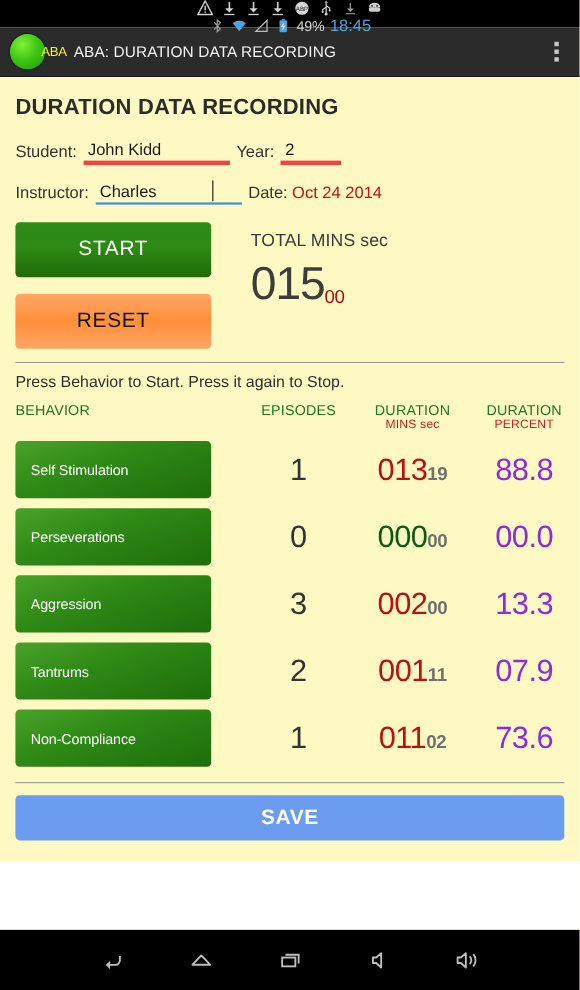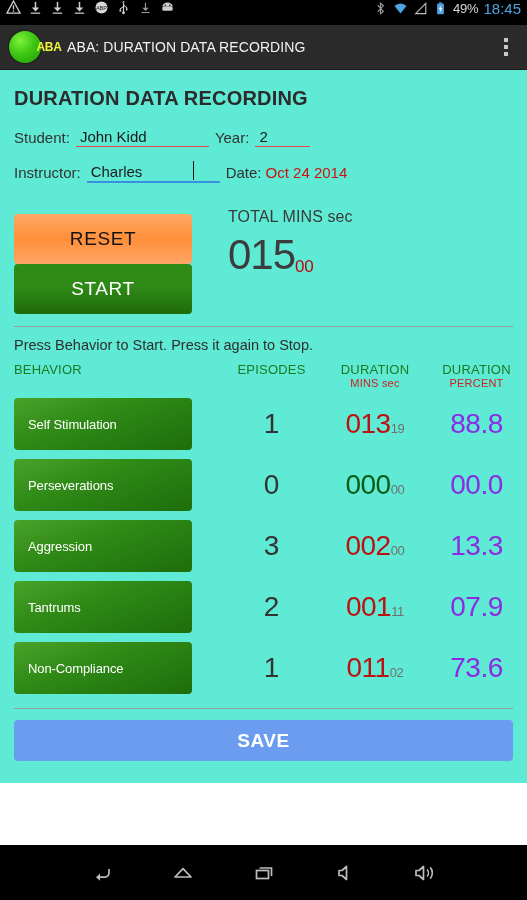--- a/index.html
+++ b/index.html
@@ -7,62 +7,63 @@
   body {
     font-family:"Liberation Sans", sans-serif;
     background:#ffffff;
     overflow:hidden;
     position:relative;
   }
 
   
   .statusbar{
     height:25px; background:#000000;
-    display:flex; align-items:flex-start; justify-content:space-between;
+    display:flex; align-items:center; justify-content:space-between;
     padding:0 6px 0 6px;
+    flex-direction:column;
   }
   .sb-left{ display:flex; align-items:center; gap:7px; }
   .sb-right{ display:flex; align-items:center; gap:5px; }
   .sb-ico{ width:15px; height:15px; display:block; }
   .sb-pct{ color:#d8d8d8; font-size:13px; letter-spacing:-0.2px; }
   .sb-time{ color:#4ea3e0; font-size:15px; letter-spacing:0px; }
 
   
   .actionbar{
     height:45px; background:#2b2b2b;
     display:flex; align-items:center;
     padding:0 6px 0 9px;
     border-bottom:1px solid #1b1b1b;
   }
   .logo{
     width:32px; height:32px; border-radius:50%;
     background:radial-gradient(circle at 35% 30%, #7ef23a 0%, #3fc714 45%, #1f9b06 100%);
     display:flex; align-items:center; justify-content:center;
     flex:0 0 auto; box-shadow:0 0 2px #000;
   }
-  .logo span{ color:#f2f23a; font-size:12px; font-weight:bold; letter-spacing:-0.3px;margin-left:48px; }
+  .logo span{ color:#f2f23a; font-size:12px; font-weight:normal; letter-spacing:-0.3px;margin-left:48px; }
   .ab-title{ color:#f2f2f2; font-size:14px; margin-left:26px; flex:1 1 auto; letter-spacing:0.1px; }
   .overflow{ width:30px; height:36px; display:flex; flex-direction:column;
              align-items:center; justify-content:center; gap:3px; }
   .overflow i{ width:4px; height:4px; background:#c8c8c8; display:block; }
 
   
-  .content{ background:#5eead4; padding:0 0 0 0; height:775px; position:relative; }
+  .content{ background:#fef9c3; padding:0 0 0 0; height:775px; position:relative; }
   .pagetitle{
     font-size:20px; font-weight:bold; color:#2b2b2b;
     padding:17px 0 0 14px; letter-spacing:0.2px;
   }
 
   .formrow{ display:flex; align-items:center; padding-left:14px; }
   .formrow.r1{ margin-top:18px; }
   .formrow.r2{ margin-top:16px; }
   .flabel{ font-size:15px; color:#333; padding-bottom:1px; }
   .finput{
     position:relative; margin:0 6px;
-    border-bottom:1px solid #ef4444;
+    border-bottom:4px solid #ef4444;
     min-width:10px; padding:0 4px 1px 4px;
   }
   .finput.wide{ width:133px; }
   .finput.small{ width:55px; }
   .finput.focused{ border-bottom:2px solid #3b8fe0; }
   .fval{ font-size:15px; color:#1a1a1a; display:block;
          line-height:17px; white-space:nowrap; }
   .caret{
     position:absolute; right:26px; bottom:1px; width:1px; height:19px;
     background:#111;
@@ -110,21 +111,21 @@
   .behbtn{
     width:178px; height:52px; border-radius:4px;
     background:linear-gradient(160deg, #49a22a 0%, #2f8a16 40%, #1e6d0b 100%);
     color:#ffffff; font-size:13px;
     display:flex; align-items:center; padding-left:14px;
     border:none; cursor:pointer; letter-spacing:-0.1px;
   }
   .epi{ width:105px; flex:0 0 auto; text-align:center; font-size:28px; color:#333; margin-left:27px; }
   .dur{ width:102px; flex:0 0 auto; text-align:center; }
   .dur .mins{ font-size:28px; letter-spacing:-0.5px; }
-  .dur .secs{ font-size:13px; color:#707070; letter-spacing:-0.3px; }
+  .dur .secs{ font-size:17px; color:#707070; letter-spacing:-0.3px;font-weight:bold; }
   .dur.red .mins{ color:#bb1111; }
   .dur.green .mins{ color:#0a5c14; }
   .pct{ width:101px; flex:0 0 auto; text-align:center; font-size:28px; color:#8b2be2; letter-spacing:-0.5px; }
 
   .hr2{ height:1px; background:#9a9a9a; margin:14px 14px 0 14px; }
   .savebtn{
     margin:11px 14px 0 14px; height:41px; border-radius:4px;
     background:#6c9cf0; color:#ffffff; font-size:19px; font-weight:bold;
     display:flex; align-items:center; justify-content:center;
     border:none; cursor:pointer; letter-spacing:0.5px;
@@ -241,22 +242,22 @@
     <div class="finput wide focused">
       <span class="fval" placeholder="Instructor name">Charles</span>
       <span class="caret"></span>
     </div>
     <span class="flabel">Date:</span>
     <span class="fdate">Oct 24 2014</span>
   </div>
 
   <div class="timerblock">
     <div class="btncol">
+      <button class="bigbtn btn-start">START</button>
       <button class="bigbtn btn-reset">RESET</button>
-      <button class="bigbtn btn-start">START</button>
     </div>
     <div class="totalcol">
       <div class="totlabel">TOTAL MINS sec</div>
       <div class="totval">
         <span class="totmins">015</span>
         <span class="totsec">00</span>
       </div>
     </div>
   </div>
 

